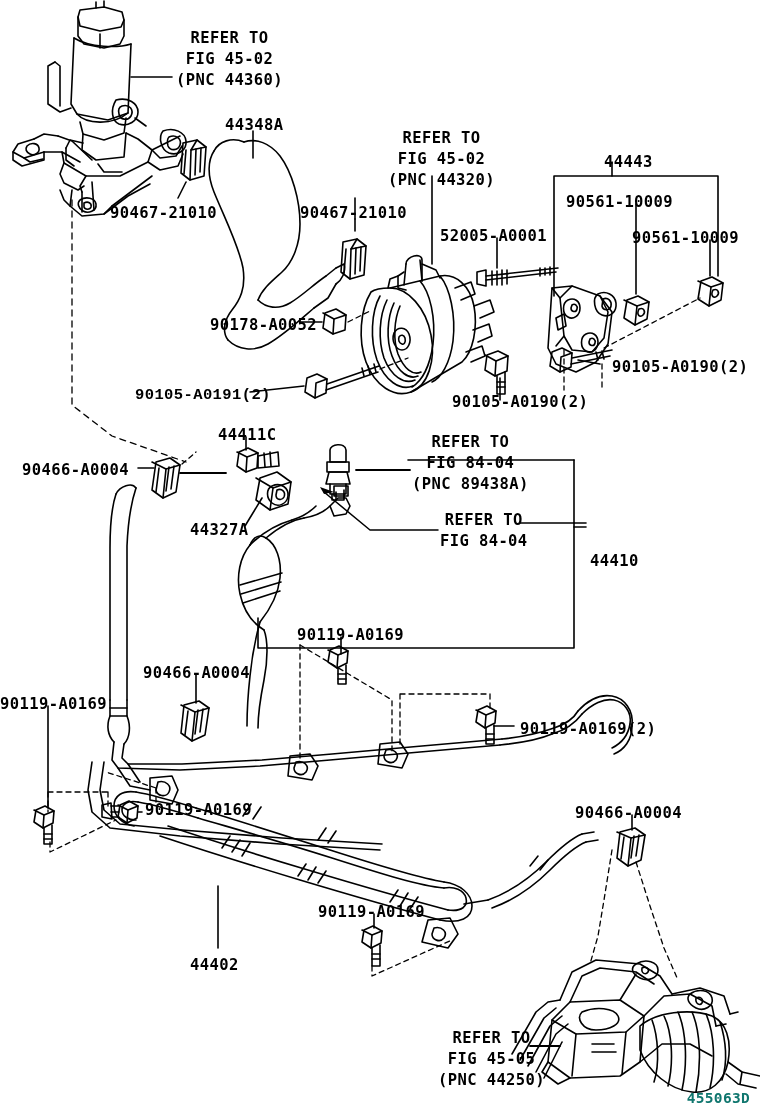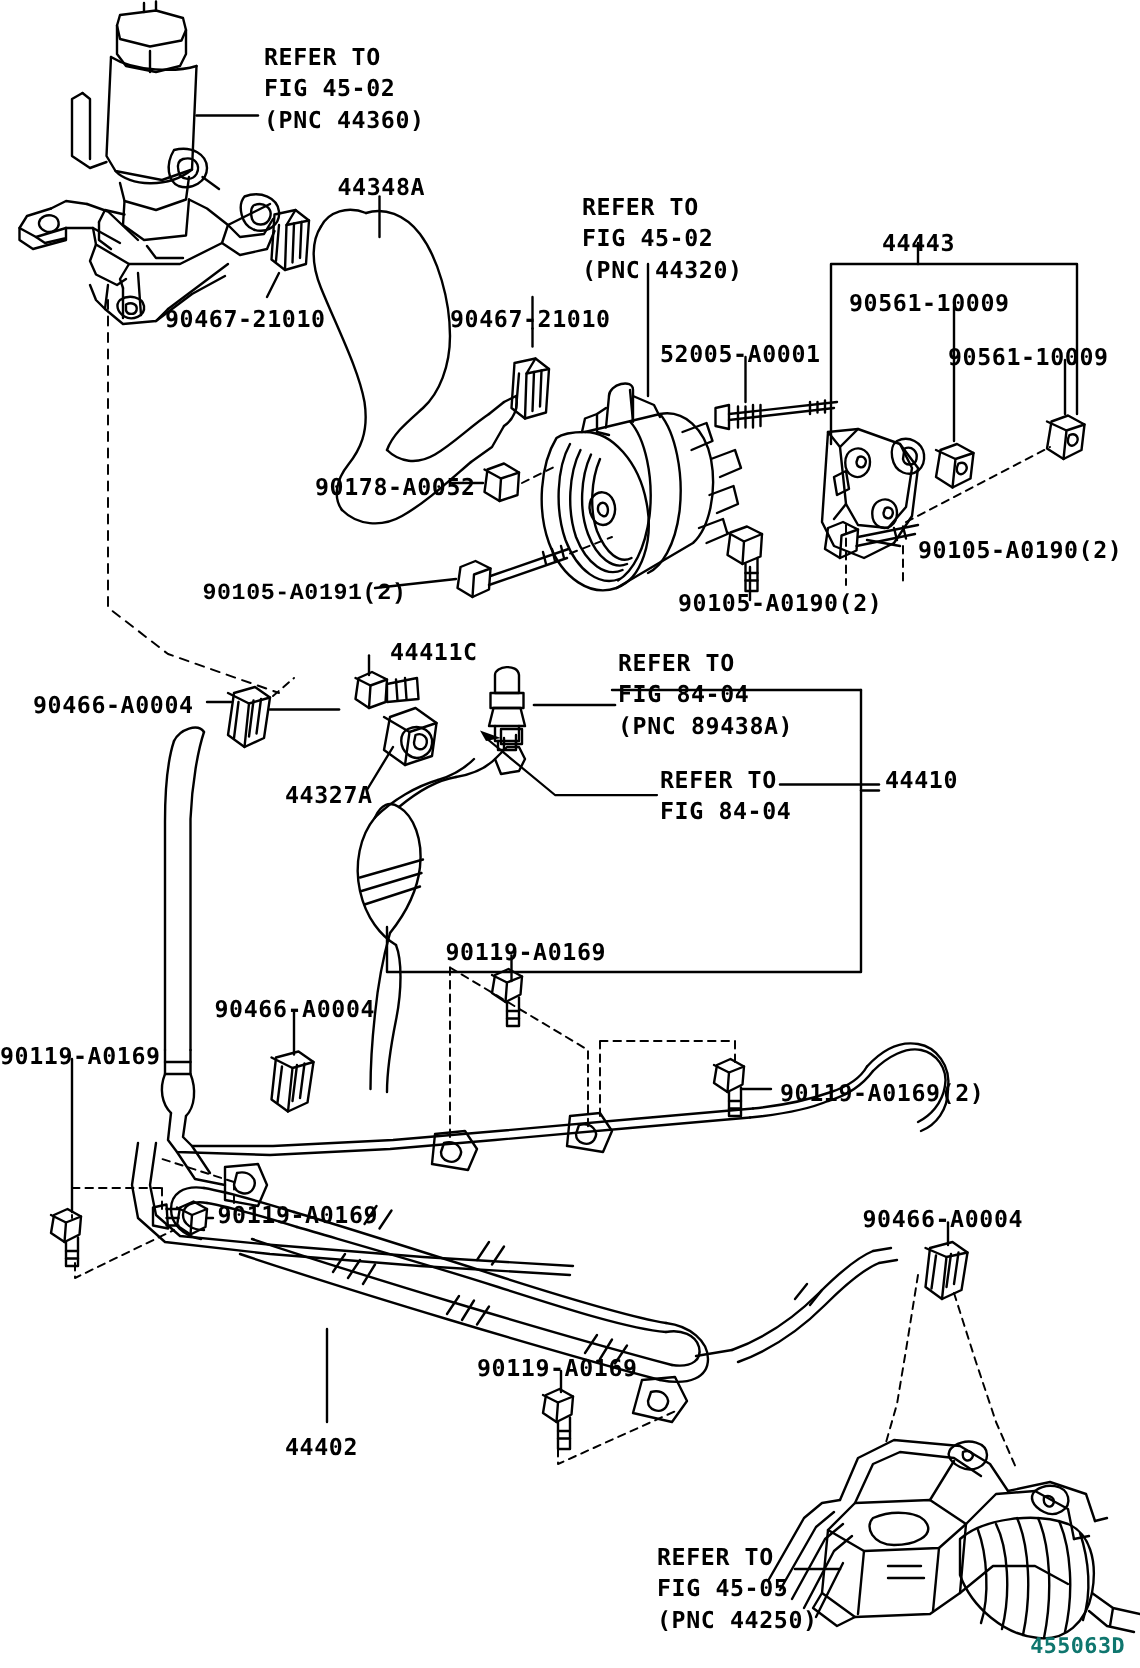--- a/index.html
+++ b/index.html
@@ -24,20 +24,21 @@
   }
   .lbl {
     position: absolute;
     font-family: "DejaVu Sans Mono", monospace;
     font-weight: bold;
     font-size: 15.5px;
     letter-spacing: 0.4px;
     color: #000000;
     white-space: pre;
     line-height: 20px;
+    text-align: center;
   }
   .lbl.multi { line-height: 21px; }
   .footer-code {
     position: absolute;
     right: 10px;
     bottom: 6px;
     font-family: "DejaVu Sans Mono", monospace;
     font-weight: bold;
     font-size: 14.5px;
     color: #0f766e;
@@ -530,39 +531,39 @@
     </g>
   </svg>
 
   <div class="lbl multi" style="left:176px; top:28px;">REFER TO
 FIG 45-02
 (PNC 44360)</div>
   <div class="lbl" style="left:225px; top:115px;">44348A</div>
   <div class="lbl multi" style="left:388px; top:128px;">REFER TO
 FIG 45-02
 (PNC 44320)</div>
-  <div class="lbl" style="left:588px; top:152px;">44443</div>
+  <div class="lbl" style="left:604px; top:152px;">44443</div>
   <div class="lbl" style="left:110px; top:203px;">90467-21010</div>
   <div class="lbl" style="left:300px; top:203px;">90467-21010</div>
   <div class="lbl" style="left:566px; top:192px;">90561-10009</div>
   <div class="lbl" style="left:440px; top:226px;">52005-A0001</div>
   <div class="lbl" style="left:632px; top:228px;">90561-10009</div>
   <div class="lbl" style="left:190px; top:315px;margin-left:20px;">90178-A0052</div>
   <div class="lbl" style="left:612px; top:357px;">90105-A0190(2)</div>
   <div class="lbl" style="left:135px; top:385px;font-family:Liberation Mono, monospace;">90105-A0191(2)</div>
   <div class="lbl" style="left:452px; top:392px;">90105-A0190(2)</div>
-  <div class="lbl" style="left:218px; top:425px;margin-left:42px;">44411C</div>
+  <div class="lbl" style="left:218px; top:425px;">44411C</div>
   <div class="lbl multi" style="left:412px; top:432px;">REFER TO
 FIG 84-04
 (PNC 89438A)</div>
   <div class="lbl" style="left:22px; top:460px;">90466-A0004</div>
   <div class="lbl" style="left:190px; top:520px;">44327A</div>
   <div class="lbl multi" style="left:440px; top:510px;">REFER TO
 FIG 84-04</div>
-  <div class="lbl" style="left:590px; top:510px;">44410</div>
+  <div class="lbl" style="left:590px; top:551px;">44410</div>
   <div class="lbl" style="left:297px; top:625px;">90119-A0169</div>
   <div class="lbl" style="left:143px; top:663px;">90466-A0004</div>
   <div class="lbl" style="left:0px; top:694px;">90119-A0169</div>
   <div class="lbl" style="left:520px; top:719px;">90119-A0169(2)</div>
   <div class="lbl" style="left:575px; top:803px;">90466-A0004</div>
   <div class="lbl" style="left:145px; top:800px;">90119-A0169</div>
   <div class="lbl" style="left:318px; top:902px;">90119-A0169</div>
   <div class="lbl" style="left:190px; top:955px;">44402</div>
   <div class="lbl multi" style="left:438px; top:1028px;">REFER TO
 FIG 45-05

